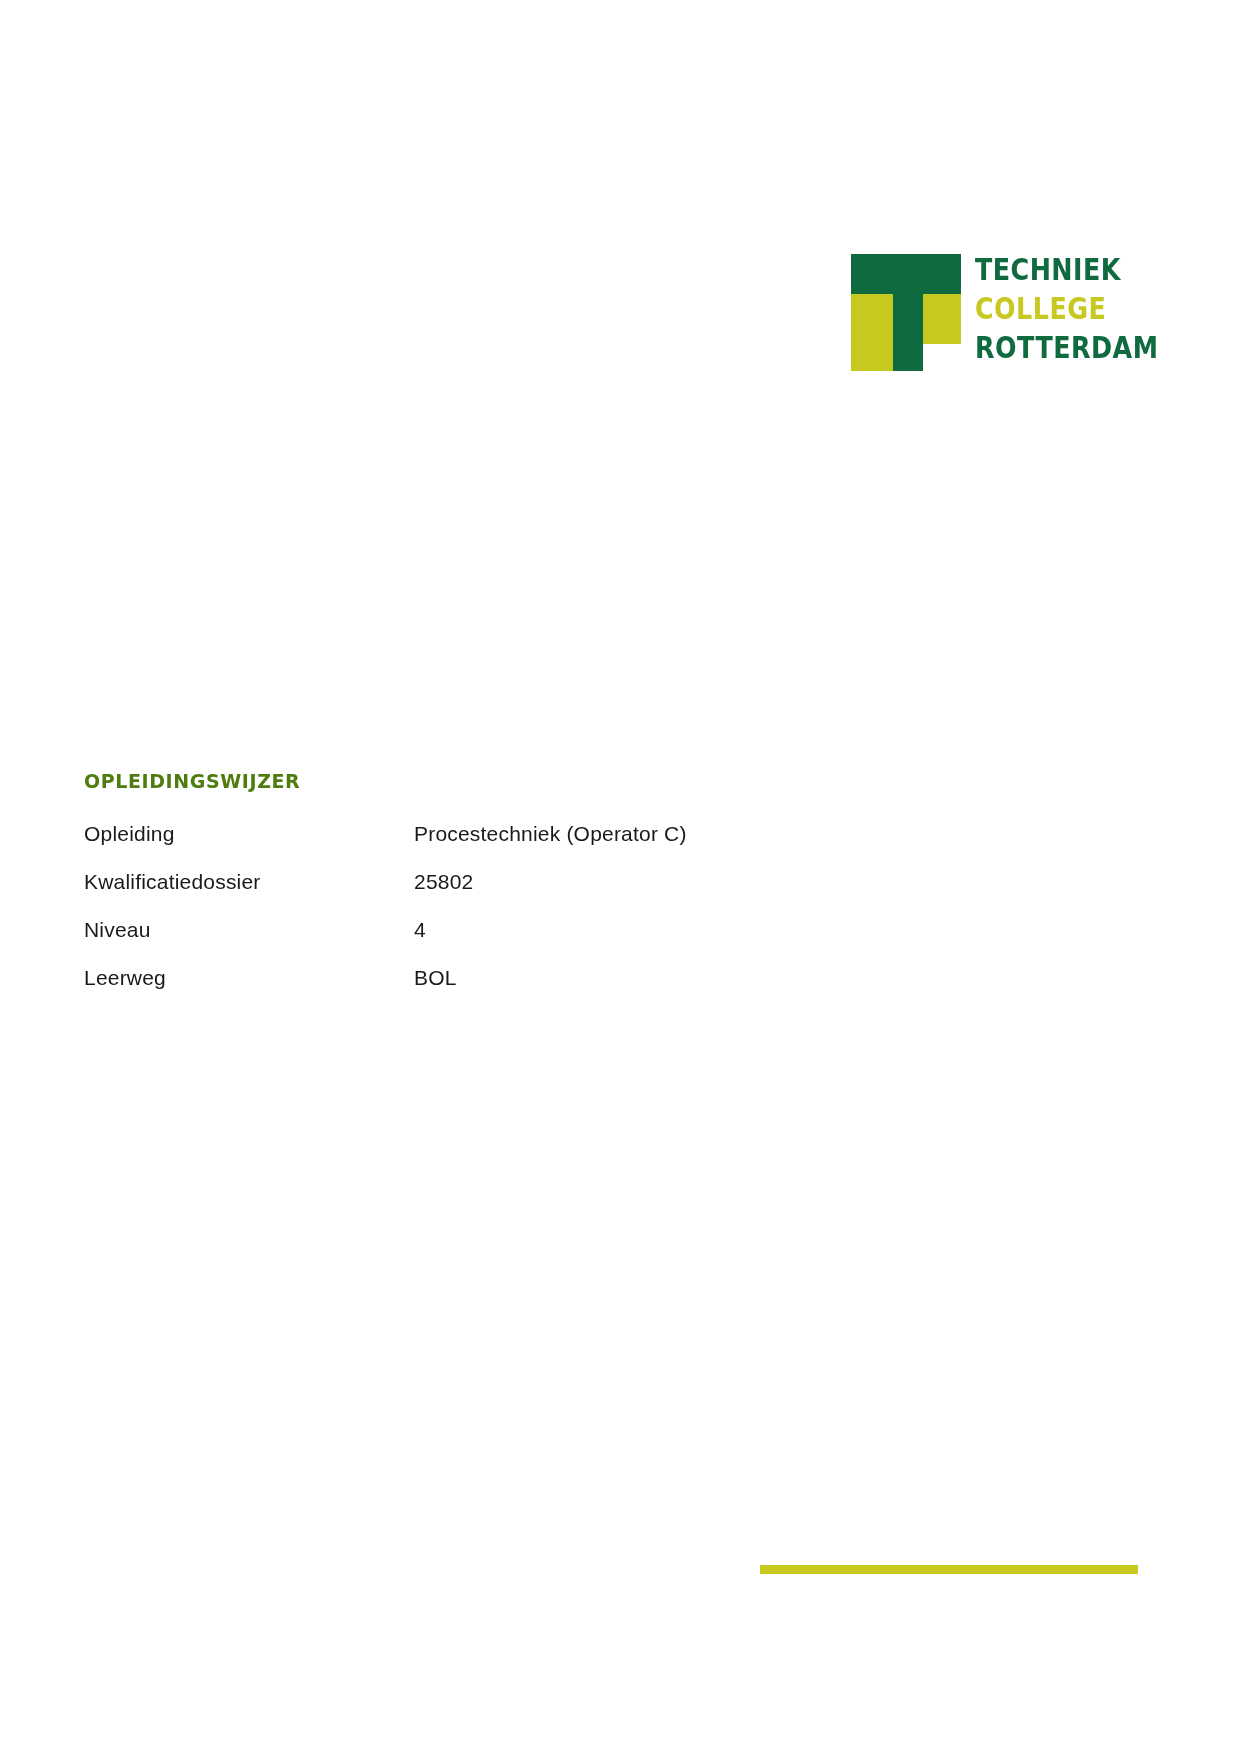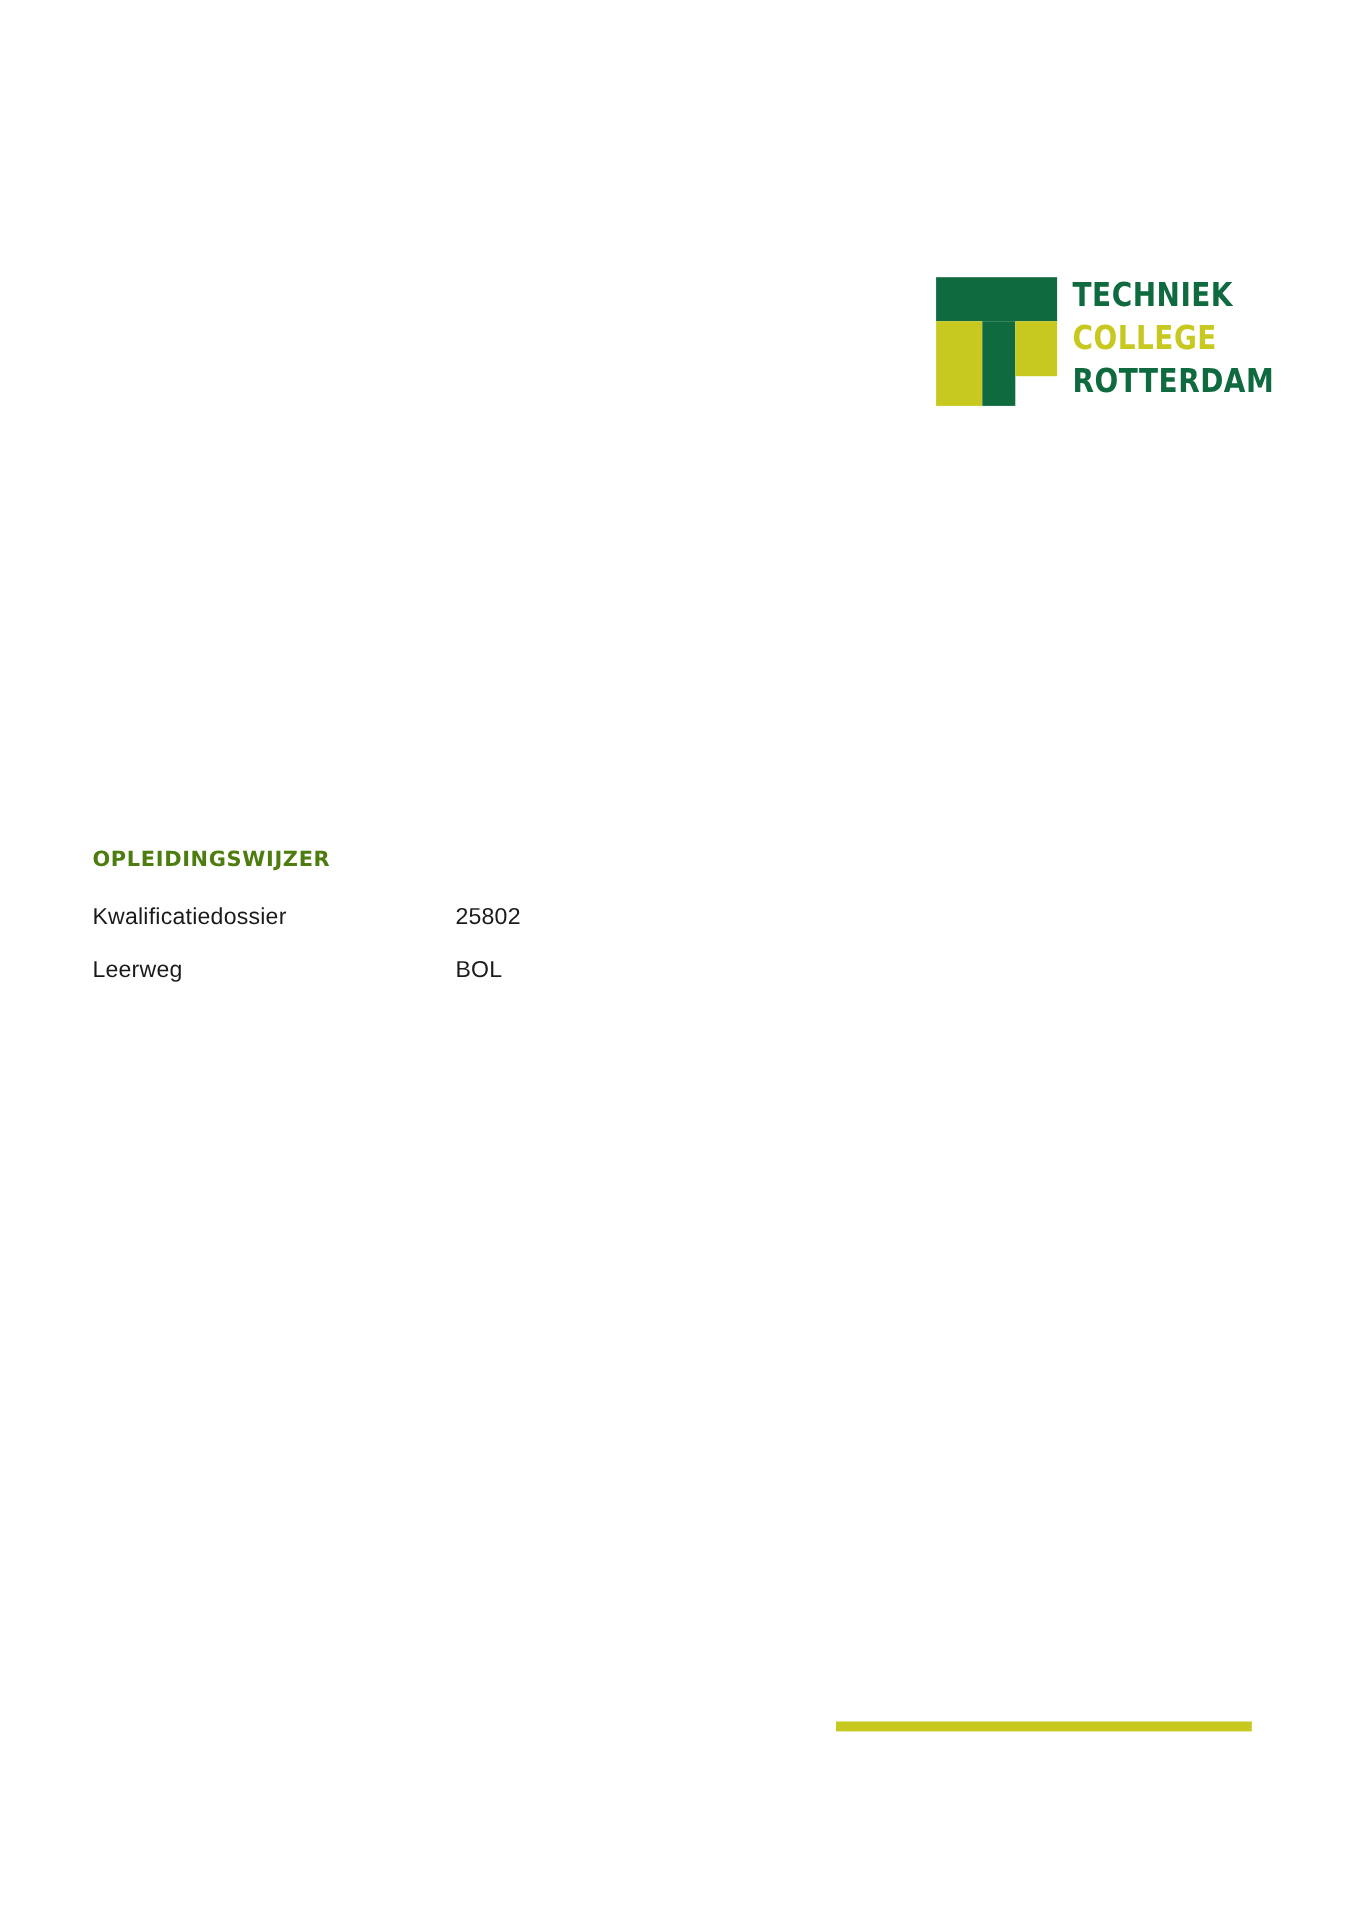--- a/index.html
+++ b/index.html
@@ -17,21 +17,21 @@
   }
 
   
   .logo-block {
     position: absolute;
     top: 252px;
     left: 851px;
     width: 300px;
     height: 120px;
     display: flex;
-    align-items: flex-start;
+    align-items: center;
   }
   .logo-mark {
     position: relative;
     width: 110px;
     height: 117px;
     flex: 0 0 110px;
   }
   
   .logo-mark .m-top {
     position: absolute;
@@ -147,27 +147,35 @@
   <div class="logo-words">
     <span class="lw-1">TECHNIEK</span>
     <span class="lw-2">COLLEGE</span>
     <span class="lw-3">ROTTERDAM</span>
   </div>
 </div>
 
 <div class="content">
   <h1 class="doc-title">OPLEIDINGSWIJZER</h1>
 
+  <div class="info-row">
+    <div class="info-label">Opleiding</div>
+    <div class="info-value">Procestechniek (Operator C)</div>
+  </div>
 
 
   <div class="info-row">
     <div class="info-label">Kwalificatiedossier</div>
     <div class="info-value">25802</div>
   </div>
 
+  <div class="info-row">
+    <div class="info-label">Niveau</div>
+    <div class="info-value">4</div>
+  </div>
 
   <div class="info-row">
     <div class="info-label">Leerweg</div>
     <div class="info-value">BOL</div>
   </div>
 
 </div>
 
 <div class="footer-rule"></div>
 

